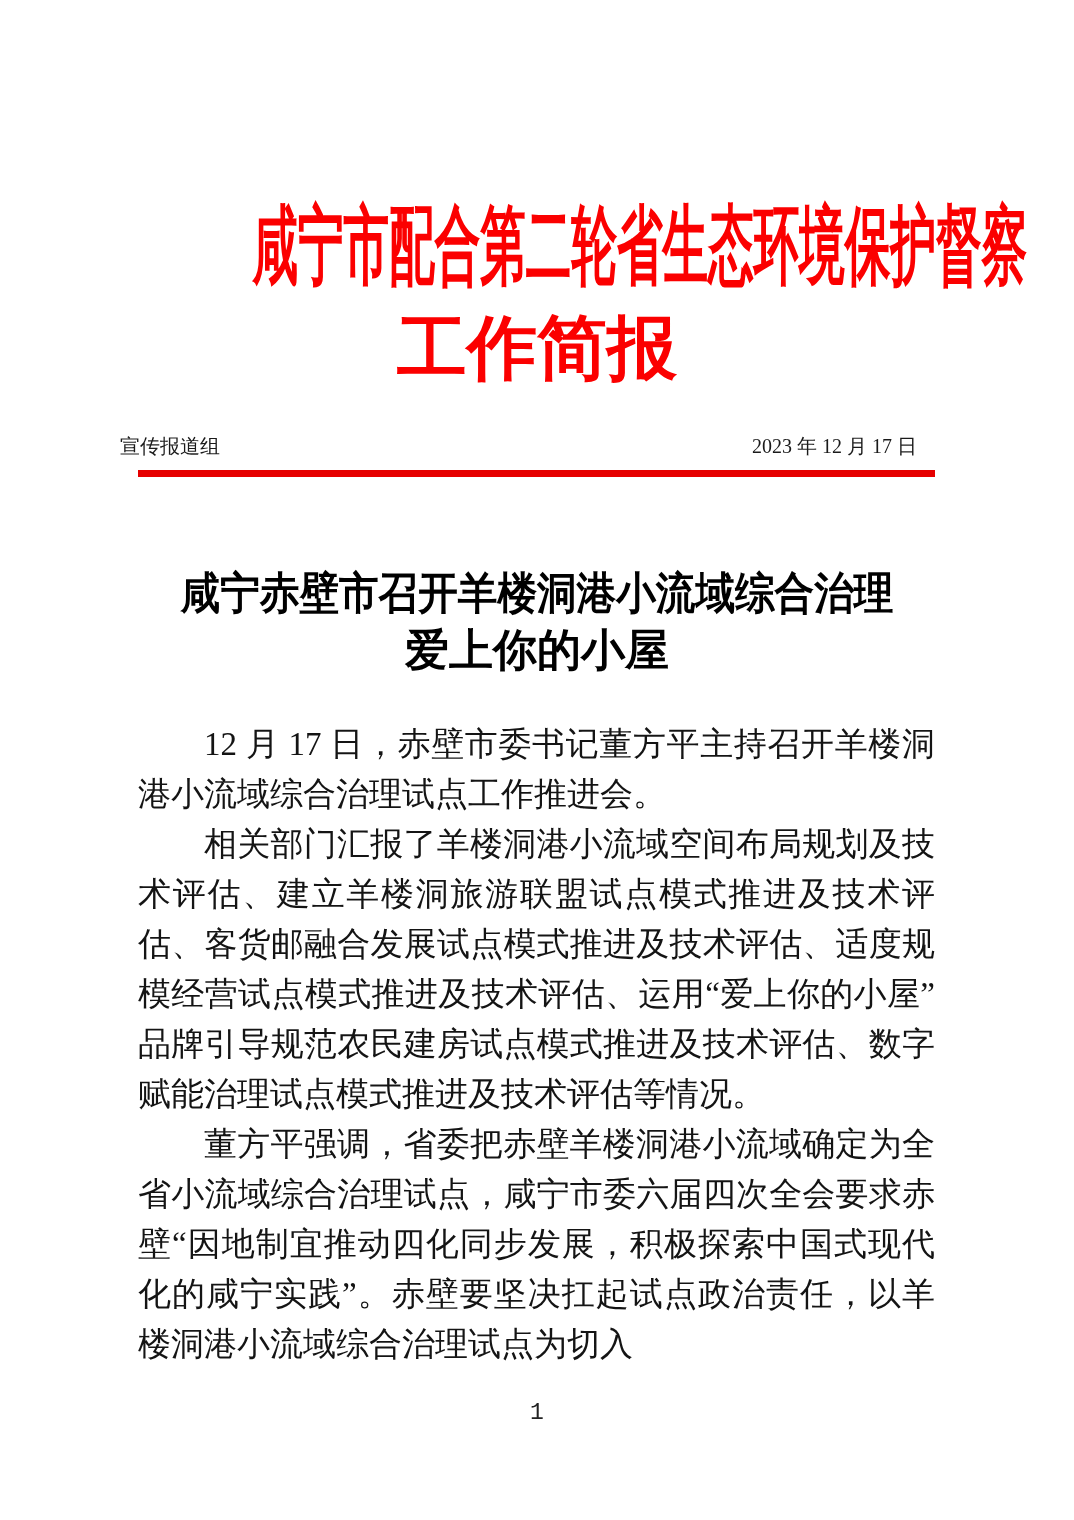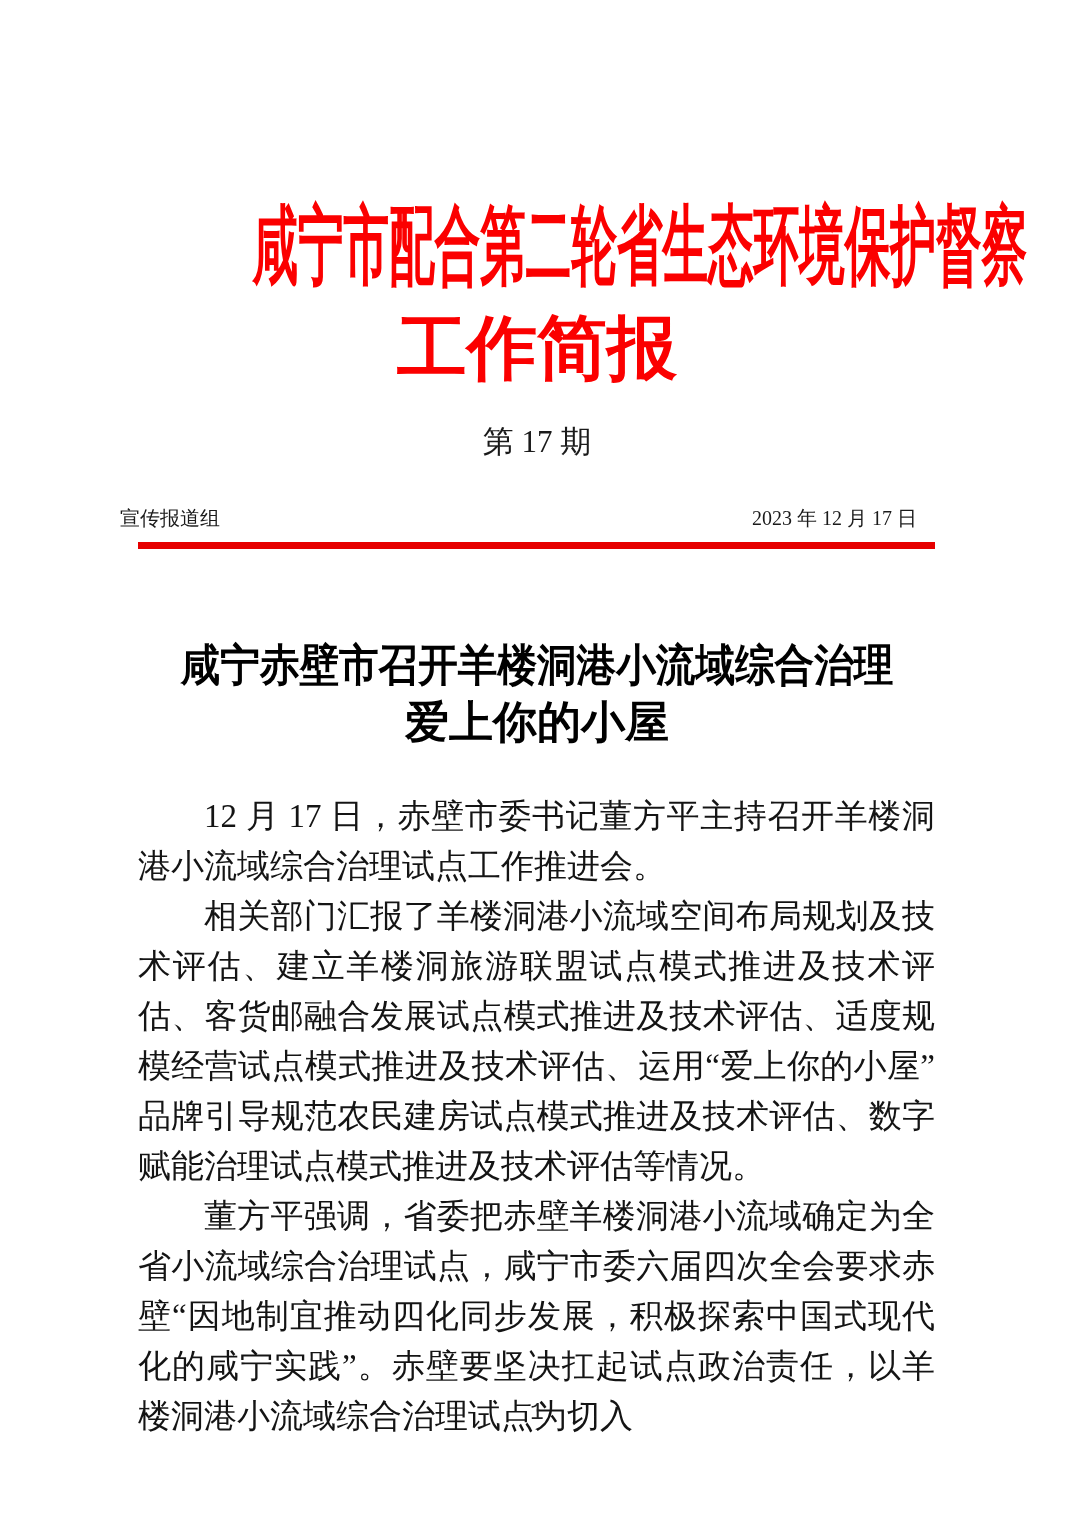--- a/index.html
+++ b/index.html
@@ -97,21 +97,20 @@
   }
 </style>
 </head>
 <body>
 
 <div class="page">
 
   <header class="masthead">
     <div class="masthead-line1">咸宁市配合第二轮省生态环境保护督察</div>
     <div class="masthead-line2">工作简报</div>
-    <div class="issue-line">第 17 期</div>
   </header>
 
   <div class="meta-row">
     <span class="meta-org">宣传报道组</span>
     <span class="meta-date">2023 年 12 月 17 日</span>
   </div>
 
   <div class="red-rule"></div>
 
   <h1 class="article-title">

